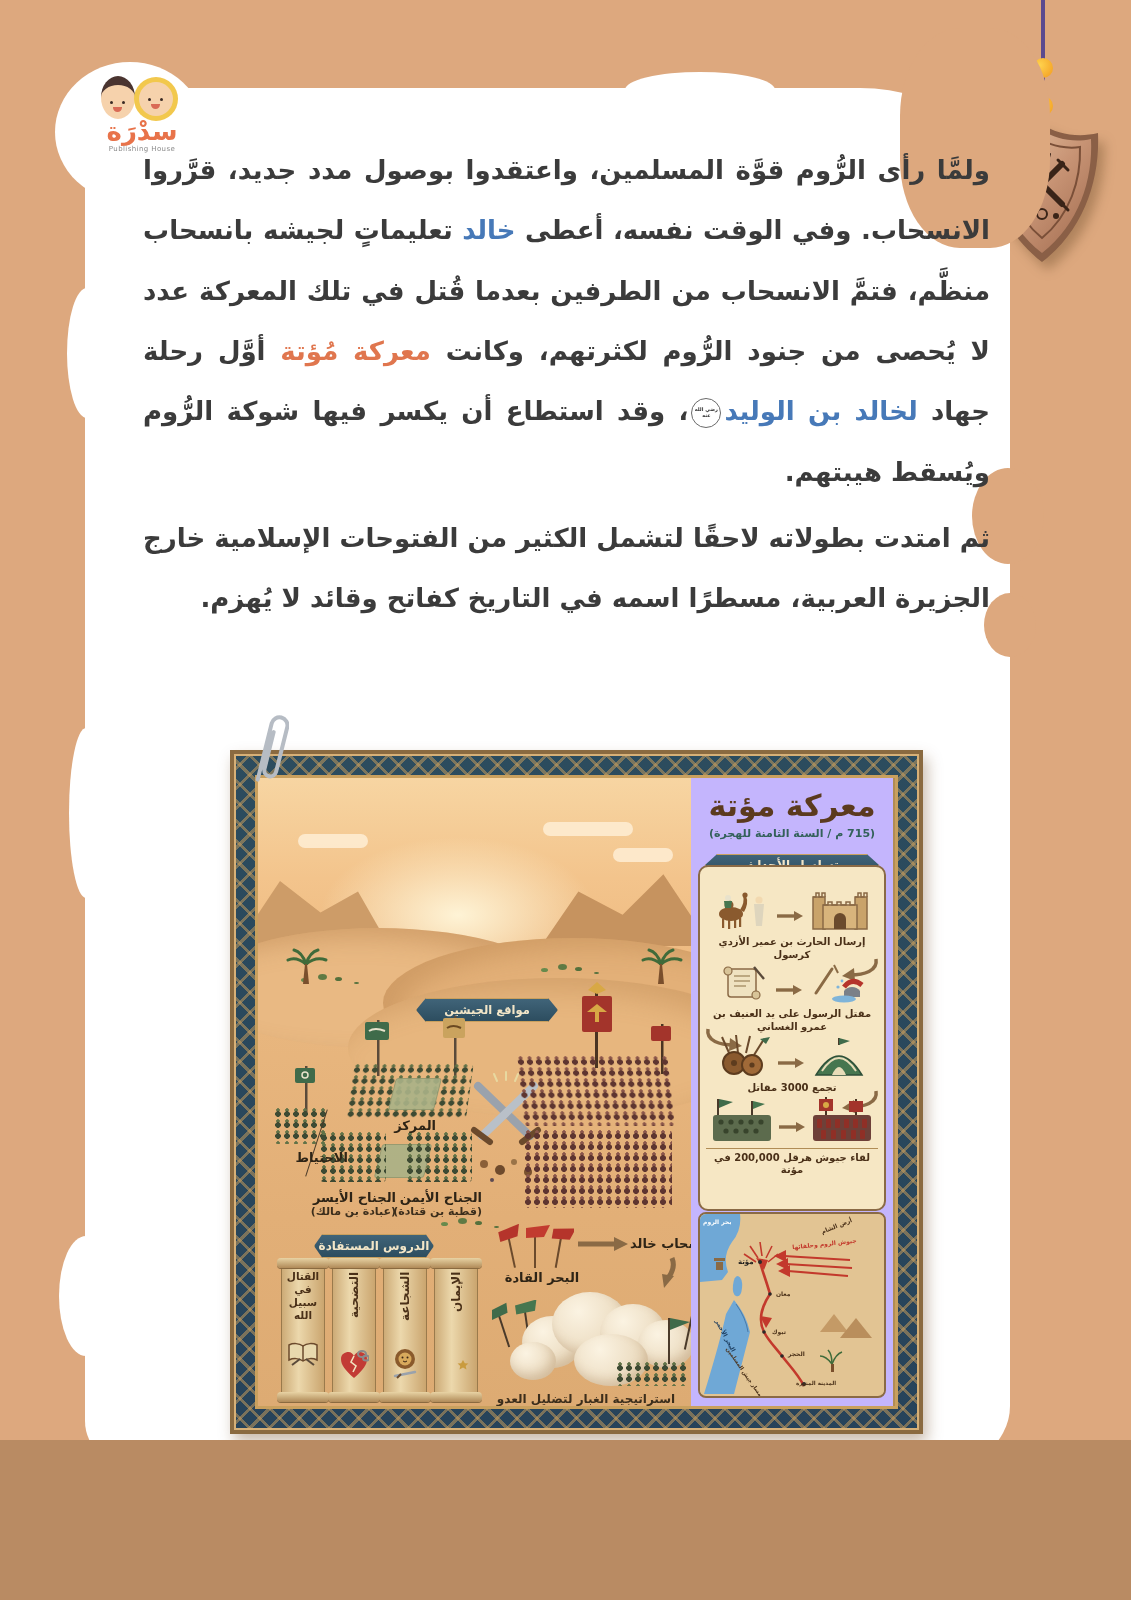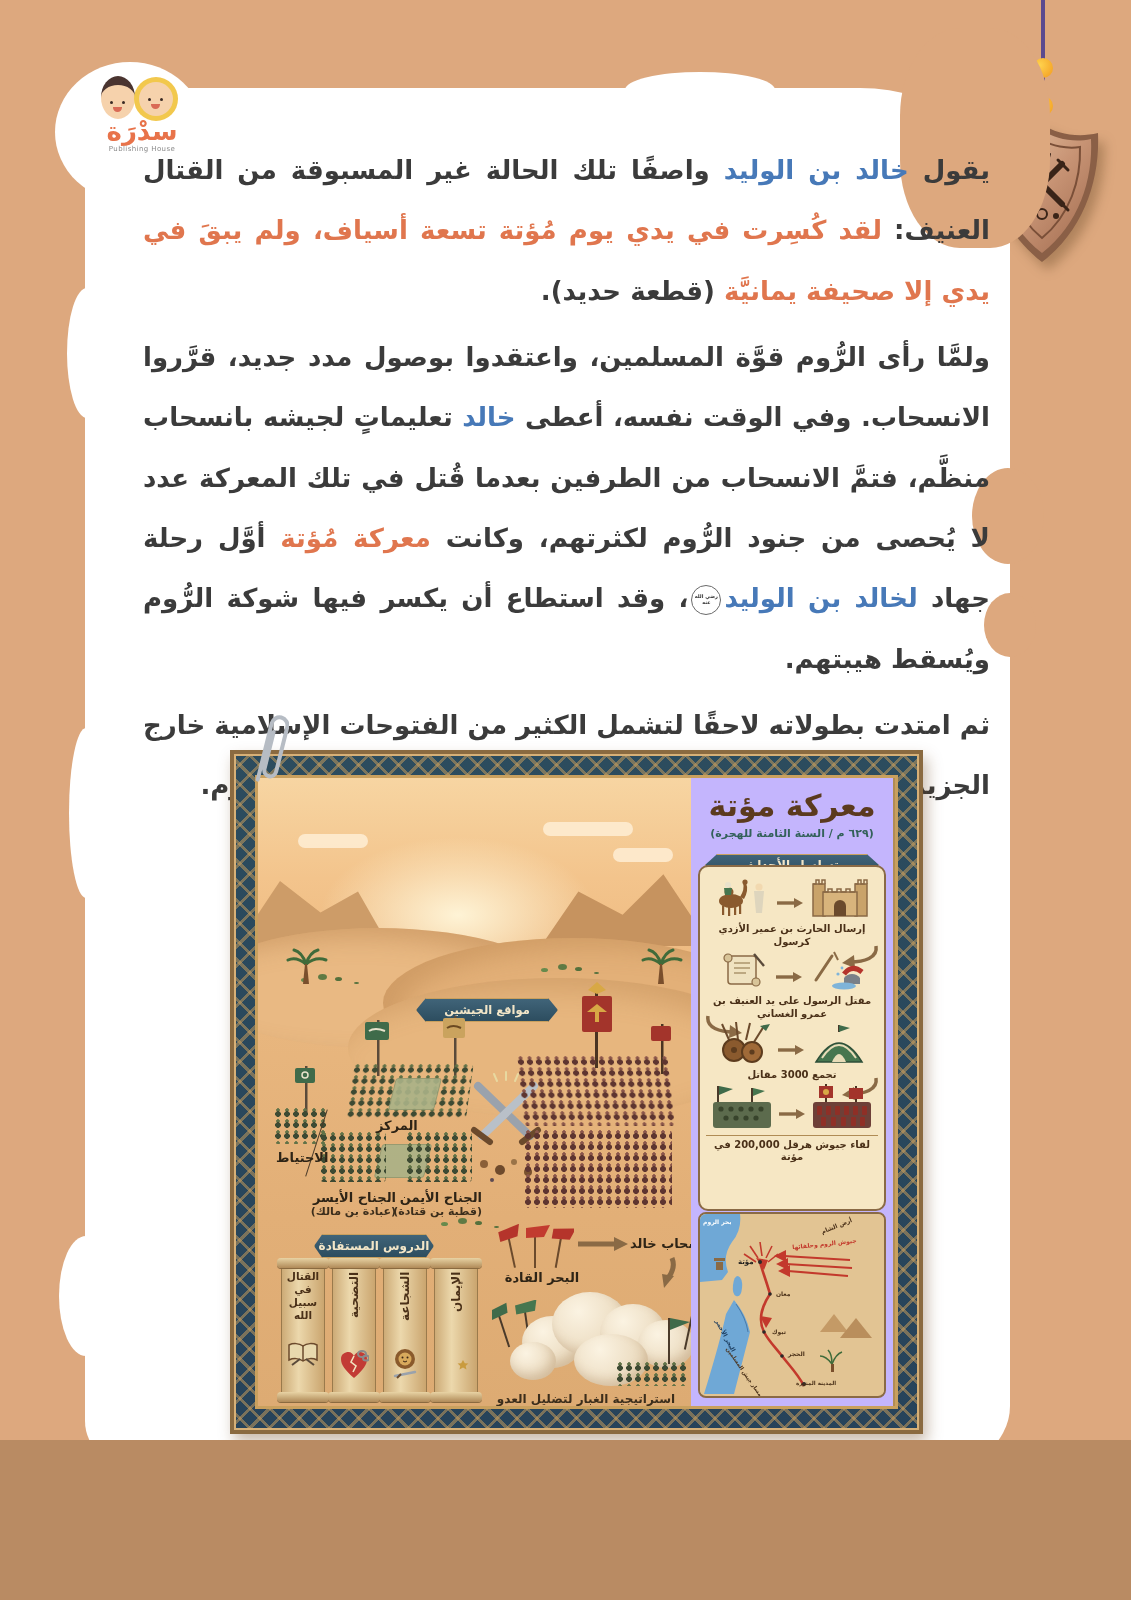--- a/index.html
+++ b/index.html
@@ -65,21 +65,21 @@
 
   
   .sidebar{position:absolute;top:0;right:0;bottom:0;width:202px;background:#c4b5fd;border-right:2px solid #b08c55;direction:rtl;}
   .sb-title{margin-top:10px;text-align:center;font-size:30px;font-weight:bold;color:#5b3a1e;}
   .sb-sub{text-align:center;font-size:11px;font-weight:bold;color:#33615a;margin-top:4px;}
   .ribbon{position:absolute;background:linear-gradient(#41657a,#2c4c5e);color:#f3e6c8;font-size:12px;font-weight:bold;
           text-align:center;line-height:22px;height:22px;box-shadow:inset 0 0 0 1px #c9a05e;
           clip-path:polygon(0 50%,7% 0,93% 0,100% 50%,93% 100%,7% 100%);}
   .sb-ribbon{top:76px;left:14px;right:14px;}
   .tl-box{position:absolute;top:87px;left:7px;right:7px;height:346px;border:2px solid #8a6a45;border-radius:10px;
-          background:#f6e7c4;padding:7px 6px 4px 6px;box-sizing:border-box;}
+          background:#f6e7c4;padding:20px 6px 4px 6px;box-sizing:border-box;}
   .tl-row{position:relative;margin-bottom:2px;}
   .tl-icons{display:flex;direction:ltr;align-items:center;justify-content:center;gap:6px;}
   .tl-cap{text-align:center;font-size:10px;font-weight:bold;color:#4a3018;line-height:1.25;margin-top:1px;}
   .arrow-sm{width:26px;height:10px;}
   .connector{position:absolute;width:40px;height:26px;}
   .minimap{position:absolute;bottom:8px;left:7px;right:7px;height:182px;border:2px solid #8a6a45;border-radius:8px;
            background:#e2c493;overflow:hidden;}
   .mm-label{position:absolute;font-size:6px;font-weight:bold;color:#4a3018;white-space:nowrap;}
 
   
@@ -96,21 +96,21 @@
   .d2{right:-70px;top:160px;width:380px;height:130px;background:#e3b078;box-shadow:inset 18px 10px 24px rgba(165,112,60,.3);}
   .d3{left:90px;top:200px;width:420px;height:140px;background:#e7b67e;box-shadow:inset -16px 12px 26px rgba(165,112,60,.28);}
   .scrub{position:absolute;width:9px;height:6px;border-radius:50%;background:#5f7a44;
          box-shadow:16px 2px 0 -1px #54703c,-18px 3px 0 -1px #678a4c,34px 6px 0 -2px #54703c;}
   .palm{position:absolute;}
   .sc-ribbon{left:158px;top:220px;width:142px;height:24px;line-height:24px;font-size:11.5px;}
   .army{position:absolute;border-radius:4px;}
   .army.muslim{background-image:radial-gradient(circle at 4px 6px,#3d4a33 2.6px,rgba(0,0,0,0) 3.1px),radial-gradient(circle at 4px 2px,#617247 1.5px,rgba(0,0,0,0) 2px);background-size:9px 11px;}
   .army.roman{background-image:radial-gradient(circle at 4px 6px,#5e3530 2.7px,rgba(0,0,0,0) 3.2px),radial-gradient(circle at 4px 2px,#8a554a 1.5px,rgba(0,0,0,0) 2px);background-size:9px 11px;}
   .patch{position:absolute;background:#aab287;border:1px solid #8f9870;transform:skewX(-14deg);border-radius:3px;opacity:.9;}
-  .sc-label{position:absolute;font-size:13px;font-weight:bold;color:#2e2416;text-align:left;direction:rtl;white-space:nowrap;}
+  .sc-label{position:absolute;font-size:13px;font-weight:bold;color:#2e2416;text-align:right;direction:rtl;white-space:nowrap;}
   .sc-sublabel{font-size:11px;font-weight:bold;color:#3c2e1c;}
   .flag{position:absolute;}
   .bracket{position:absolute;width:1px;height:70px;background:#4a3a28;transform:rotate(18deg);}
   .debris{position:absolute;width:8px;height:8px;border-radius:50%;background:#8a5f38;
           box-shadow:16px 6px 0 1px #6e4a2c,30px -2px 0 -1px #9a7347,44px 8px 0 0 #7a522f,8px 16px 0 -2px #5d4a52;}
 
   
   .lessons{position:absolute;left:8px;top:482px;width:212px;height:150px;direction:rtl;display:flex;gap:7px;}
   .pillar{position:relative;width:44px;height:140px;background:linear-gradient(90deg,#cba873,#ecd8ac 40%,#c9a36c);
           border-radius:5px;box-shadow:inset 0 0 0 1px #9a7a4c;display:flex;flex-direction:column;align-items:center;}
@@ -192,21 +192,20 @@
             <i class="eye l"></i>
             <i class="eye r"></i>
             <i class="mouth"></i>
           </div>
       </div>
       <div class="logo-name">سدْرَة</div>
       <div class="logo-sub">Publishing House</div>
     </div>
 
     <div class="textblock">
-      <p class="para"><span>يقول </span><span class="blue">خالد بن الوليد</span><span> واصفًا تلك الحالة غير المسبوقة من القتال العنيف: </span><span class="orange">لقد كُسِرت في يدي يوم مُؤتة تسعة أسياف، ولم يبقَ في يدي إلا صحيفة يمانيَّة</span><span> (قطعة حديد).</span></p>
       <p class="para"><span>ولمَّا رأى الرُّوم قوَّة المسلمين، واعتقدوا بوصول مدد جديد، قرَّروا الانسحاب. وفي الوقت نفسه، أعطى </span><span class="blue">خالد</span><span> تعليماتٍ لجيشه بانسحاب منظَّم، فتمَّ الانسحاب من الطرفين بعدما قُتل في تلك المعركة عدد لا يُحصى من جنود الرُّوم لكثرتهم، وكانت </span><span class="orange">معركة مُؤتة</span><span> أوَّل رحلة جهاد </span><span class="blue">لخالد بن الوليد</span><span class="honorific">رضي الله عنه</span><span>، وقد استطاع أن يكسر فيها شوكة الرُّوم ويُسقط هيبتهم.</span></p>
       <p class="para"><span>ثم امتدت بطولاته لاحقًا لتشمل الكثير من الفتوحات الإسلامية خارج الجزيرة العربية، مسطرًا اسمه في التاريخ كفاتح وقائد لا يُهزم.</span></p>
     </div>
 
     <div class="paperclip">
       <svg width="36" height="90" viewBox="0 0 36 90">
         <g fill="none" stroke="#b6bcc4" stroke-width="4" stroke-linecap="round" transform="rotate(14 18 45)">
           <path d="M12 76 L12 18 A8 8 0 0 1 28 18 L28 64 A6 6 0 0 1 16 64 L16 26"></path>
         </g>
       </svg>
@@ -424,21 +423,21 @@
                   <path d="M34 2 L50 6 L34 13Z" fill="#b5342b" transform="rotate(12 33 22)"></path>
                 </svg>
             </div>
             <div class="army muslim" style="left:112px;top:72px;width:72px;height:24px;"></div>
           </div>
           <div class="dust-cap">استراتيجية الغبار لتضليل العدو</div>
         </div>
 
         <div class="sidebar">
           <div class="sb-title">معركة مؤتة</div>
-          <div class="sb-sub">(٦٢٩ م / السنة الثامنة للهجرة)</div>
+          <div class="sb-sub">(715 م / السنة الثامنة للهجرة)</div>
           <div class="ribbon sb-ribbon">تسلسل الأحداث</div>
 
           <div class="tl-box">
 
             <div class="tl-row">
               <div class="tl-icons">
                 <span>
                   <svg width="58" height="42" viewBox="0 0 58 42">
                     <g fill="#8a5a2e">
                         <ellipse cx="18" cy="26" rx="12" ry="7"></ellipse>

